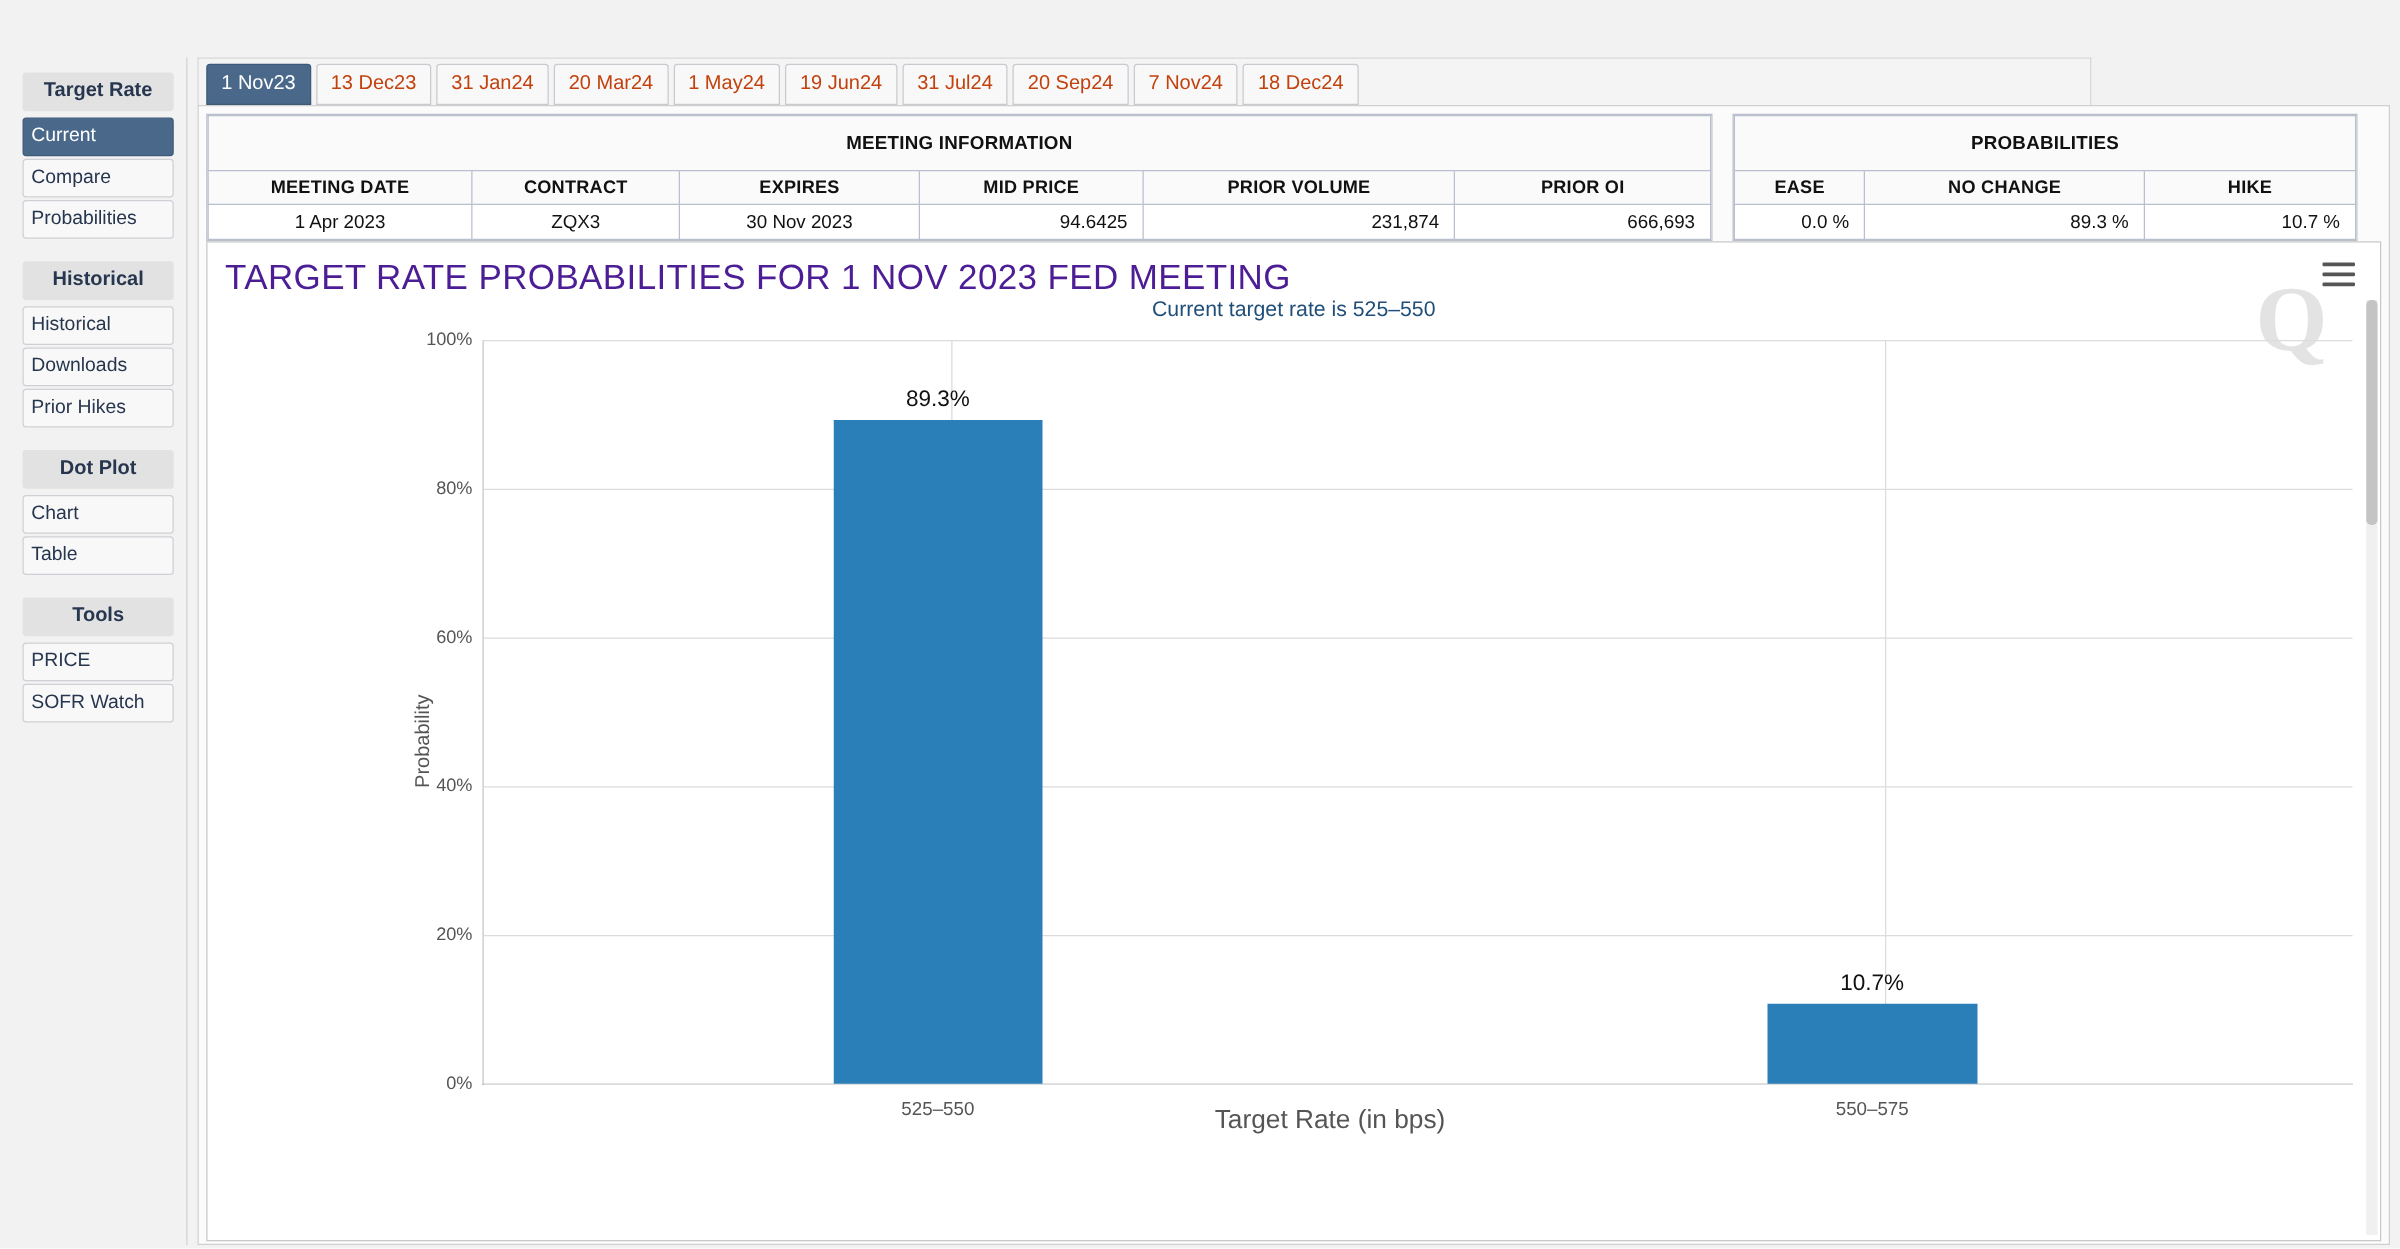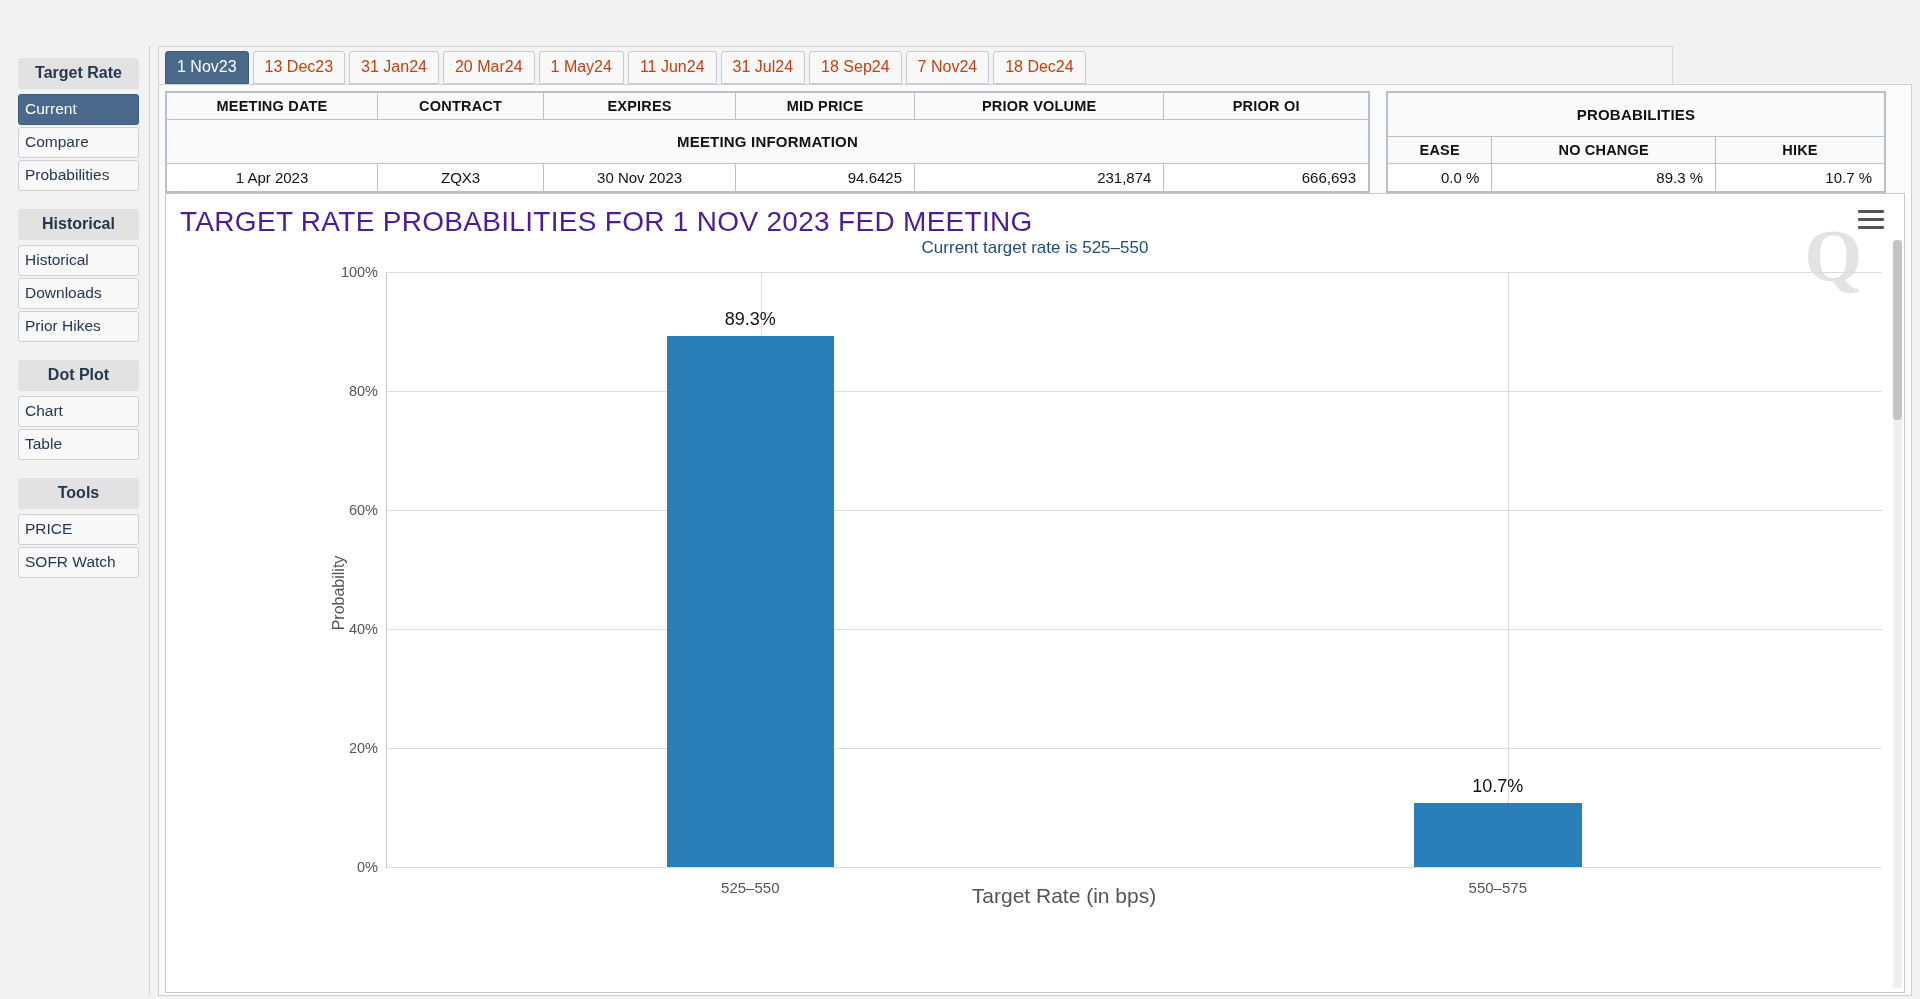--- a/index.html
+++ b/index.html
@@ -240,44 +240,44 @@
   </div>
 
   <div class="content">
 
     <div class="tabstrip">
       <div class="tab active">1 Nov23</div>
       <div class="tab">13 Dec23</div>
       <div class="tab">31 Jan24</div>
       <div class="tab">20 Mar24</div>
       <div class="tab">1 May24</div>
-      <div class="tab">11 Jun24</div>
+      <div class="tab">19 Jun24</div>
       <div class="tab">31 Jul24</div>
-      <div class="tab">18 Sep24</div>
+      <div class="tab">20 Sep24</div>
       <div class="tab">7 Nov24</div>
       <div class="tab">18 Dec24</div>
     </div>
 
     <div class="panel">
 
       <div class="tables-row">
 
         <div class="tbl-wrap meeting">
           <table class="grid">
             <tbody>
                 <tr>
+              <td class="grp-title" colspan="6">MEETING INFORMATION</td>
+            </tr>
+            <tr>
               <th class="col-head" style="width:16.5%">MEETING DATE</th>
               <th class="col-head" style="width:13%">CONTRACT</th>
               <th class="col-head" style="width:15%">EXPIRES</th>
               <th class="col-head" style="width:14%">MID PRICE</th>
               <th class="col-head" style="width:19.5%">PRIOR VOLUME</th>
               <th class="col-head" style="width:16%">PRIOR OI</th>
-            </tr>
-            <tr>
-              <td class="grp-title" colspan="6">MEETING INFORMATION</td>
             </tr>
             <tr>
               <td class="cell c">1 Apr 2023</td>
               <td class="cell c">ZQX3</td>
               <td class="cell c">30 Nov 2023</td>
               <td class="cell r">94.6425</td>
               <td class="cell r">231,874</td>
               <td class="cell r">666,693</td>
             </tr>
           </tbody>

